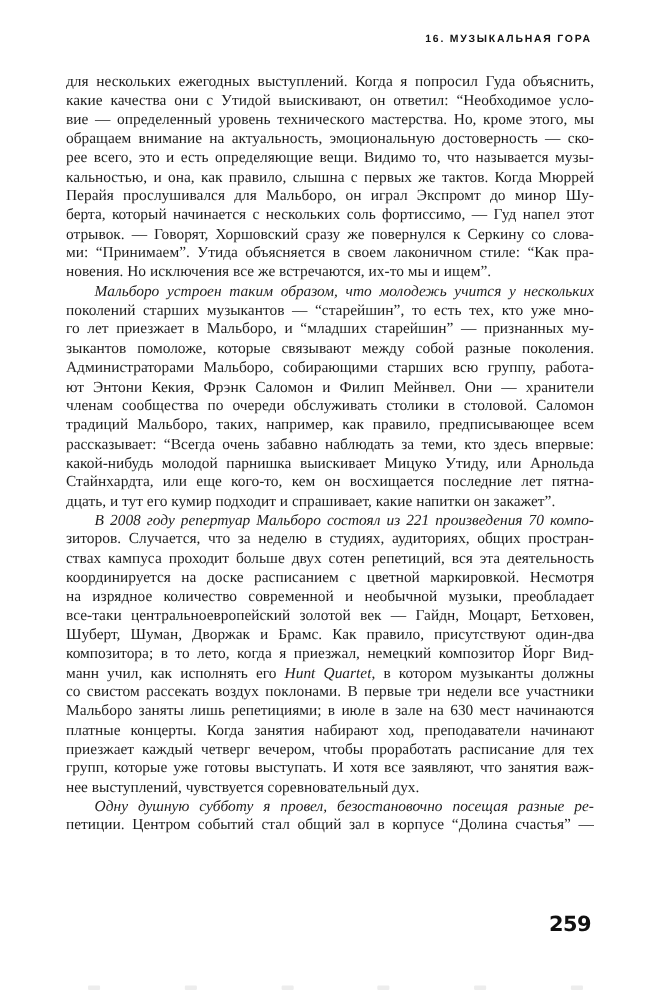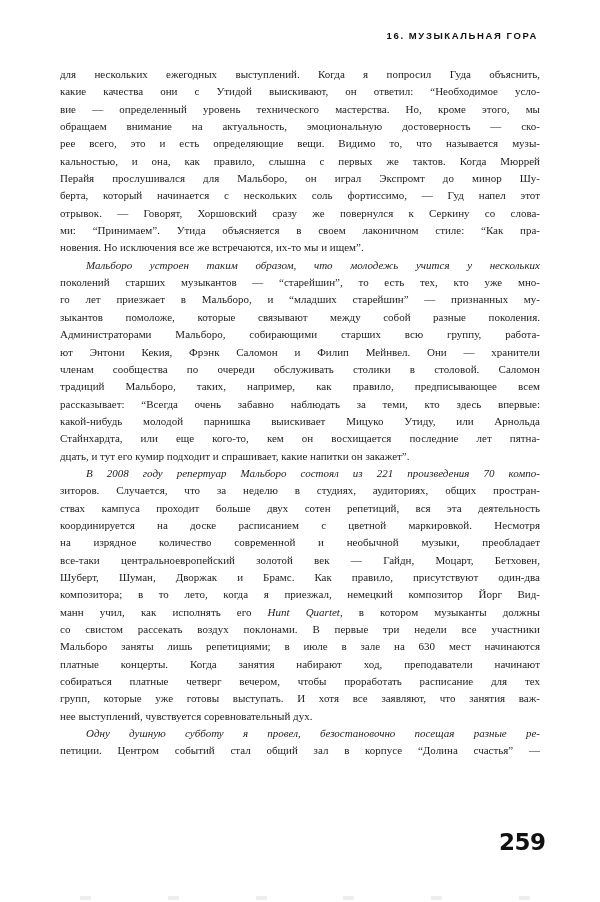--- a/index.html
+++ b/index.html
@@ -23,39 +23,39 @@
     text-align: right;
   }
   .text-block {
     position: absolute;
     left: 60px; top: 66px;
     width: 480px;
   }
   .line {
     height: 17.35px;
     line-height: 17.35px;
-    font-size: 11px;
+    font-size: 14px;
     text-align: left;
     white-space: nowrap;
     overflow: visible;
   }
   .line.just {
     white-space: normal;
     text-align: justify;
     text-align-last: justify;
     -moz-text-align-last: justify;
   }
   .line.indent { padding-left: 26px; font-style: italic; }
   .it { font-style: italic; }
   .page-number {
     position: absolute;
     top: 829px; left: 499px;
     font-family: "DejaVu Sans", sans-serif;
     font-weight: 700;
-    font-size: 23px;
+    font-size: 19px;
     letter-spacing: -0.5px;
     color: #111111;
   }
   .bleed {
     position: absolute;
     left: 80px; right: 70px; bottom: 2px;
     height: 5px;
     display: flex;
     justify-content: space-between;
     align-items: flex-end;
@@ -100,21 +100,21 @@
     <div class="line just">ствах кампуса проходит больше двух сотен репетиций, вся эта деятельность</div>
     <div class="line just">координируется на доске расписанием с цветной маркировкой. Несмотря</div>
     <div class="line just">на изрядное количество современной и необычной музыки, преобладает</div>
     <div class="line just">все-таки центральноевропейский золотой век — Гайдн, Моцарт, Бетховен,</div>
     <div class="line just">Шуберт, Шуман, Дворжак и Брамс. Как правило, присутствуют один-два</div>
     <div class="line just">композитора; в то лето, когда я приезжал, немецкий композитор Йорг Вид-</div>
     <div class="line just"><span>манн учил, как исполнять его </span><span class="it">Hunt Quartet</span><span>, в котором музыканты должны</span></div>
     <div class="line just">со свистом рассекать воздух поклонами. В первые три недели все участники</div>
     <div class="line just">Мальборо заняты лишь репетициями; в июле в зале на 630 мест начинаются</div>
     <div class="line just">платные концерты. Когда занятия набирают ход, преподаватели начинают</div>
-    <div class="line just">собираться платные четверг вечером, чтобы проработать расписание для тех</div>
+    <div class="line just">приезжает каждый четверг вечером, чтобы проработать расписание для тех</div>
     <div class="line just">групп, которые уже готовы выступать. И хотя все заявляют, что занятия важ-</div>
     <div class="line">нее выступлений, чувствуется соревновательный дух.</div>
     <div class="line indent just">Одну душную субботу я провел, безостановочно посещая разные ре-</div>
     <div class="line just">петиции. Центром событий стал общий зал в корпусе “Долина счастья” —</div>
   </div>
 
 <div class="page-number">259</div>
 
 <div class="bleed">
   <span></span>

